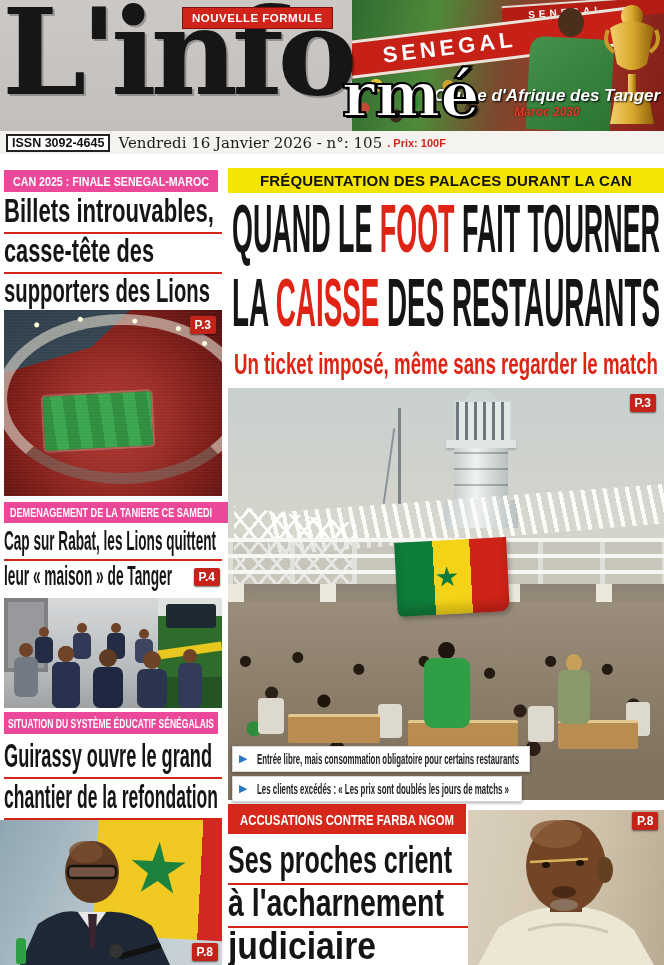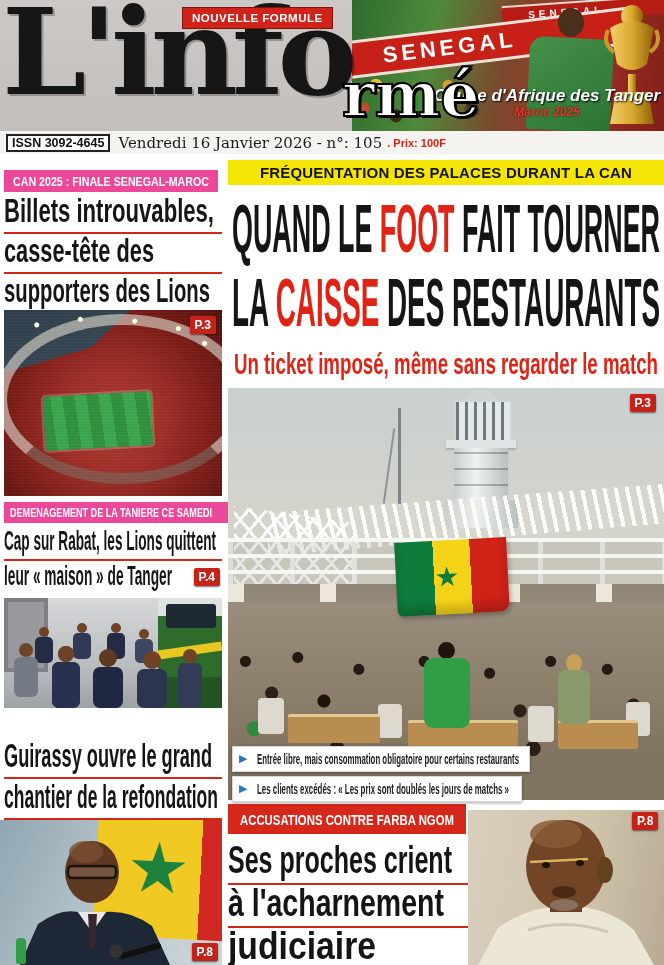--- a/index.html
+++ b/index.html
@@ -92,21 +92,21 @@
   .g-flag{right:-8px;top:-10px;width:134px;height:128px;transform:rotate(3deg);opacity:.97;
       background:linear-gradient(90deg,#f2c91d 0 78%,#d3231d 78%);}
   .g-star{position:absolute;left:34px;top:32px;width:56px;height:56px;background:#17803a;
       clip-path:polygon(50% 0%,61% 35%,98% 35%,68% 57%,79% 91%,50% 70%,21% 91%,32% 57%,2% 35%,39% 35%);}
   .g-bottle{left:16px;top:118px;width:10px;height:26px;background:#2f9e44;border-radius:4px 4px 2px 2px;}
 
   #photo-farba{left:468px;top:810px;width:196px;height:155px;overflow:hidden;
       background:linear-gradient(100deg,#d9cfbd,#cfc2ab 60%,#b9ab93);}
 
   
-  #kicker-main{left:228px;top:160px;width:436px;height:25px;background:#f5e504;color:#141414;
+  #kicker-main{left:228px;top:168px;width:436px;height:25px;background:#f5e504;color:#141414;
       font-weight:bold;font-size:15px;line-height:25px;text-align:center;letter-spacing:.2px;}
   #subhead-wrap{left:228px;top:346px;width:436px;height:38px;}
   #photo-main{left:228px;top:388px;width:436px;height:412px;overflow:hidden;
       background:linear-gradient(180deg,#c9d0cf 0%,#d8d5c9 45%,#e0dacb 62%);}
   .lh-dome{left:238px;top:2px;width:30px;height:11px;background:#cfd6d6;border-radius:15px 15px 0 0;}
   .lh-cage{left:226px;top:12px;width:54px;height:40px;border:2px solid #cfd6d6;
       background:repeating-linear-gradient(90deg,#6e787d 0 3px,#e3e9e9 3px 9px);}
   .lh-ledge{left:218px;top:52px;width:70px;height:8px;background:#dfe5e4;box-shadow:0 2px 2px rgba(0,0,0,.18);}
   .lh-body{left:226px;top:60px;width:54px;height:52px;
       background:linear-gradient(90deg,#c9cfce,#eef2f1 40%,#b9c0bf),
@@ -193,21 +193,21 @@
           </linearGradient>
         </defs>
         <circle cx="32" cy="14" r="11" fill="url(#gold)"></circle>
         <path d="M10,26 Q32,12 54,26 L47,62 Q32,74 17,62 Z" fill="url(#gold)"></path>
         <path d="M8,28 Q2,42 14,50 M56,28 Q62,42 50,50" stroke="#c79a28" stroke-width="4" fill="none"></path>
         <rect x="28" y="72" width="8" height="18" fill="url(#gold)"></rect>
         <path d="M16,90 L48,90 L54,122 L10,122 Z" fill="url(#gold)"></path>
       </svg>
       <div id="mevent" class="abs">
         <div id="mevent-title">Coupe d'Afrique des Tanger</div>
-        <div id="mevent-edition">Maroc 2025</div>
+        <div id="mevent-edition">Maroc 2030</div>
       </div>
     </div>
     <div id="mast-title" class="abs">L'info</div>
     <div id="mast-overlap" class="abs">rmé</div>
     <div id="mast-badge" class="abs">NOUVELLE FORMULE</div>
   </div>
 
   <div id="infostrip" class="abs">
     <span id="issn">ISSN 3092-4645</span>
     <span id="dateline">Vendredi 16 Janvier 2026 - n°: 105</span>
@@ -289,20 +289,25 @@
         <circle cx="104" cy="60" r="9" fill="#5e3a22"></circle>
           <rect x="89" y="69" width="30" height="41" rx="7" fill="#1f2840"></rect>
         <circle cx="148" cy="62" r="9" fill="#6e4328"></circle>
           <rect x="133" y="71" width="30" height="39" rx="7" fill="#2b3550"></rect>
         <circle cx="186" cy="58" r="7" fill="#6e4328"></circle>
           <rect x="174" y="65" width="24" height="45" rx="6" fill="#323c58"></rect>
       </g>
     </svg>
   </div>
 
+  <div class="abs kbar" style="left:4px;top:712px;width:214px;height:22px;">
+    <svg width="214" height="22">
+        <text x="4" y="16" textLength="206" lengthAdjust="spacingAndGlyphs" class="ktext" xml:space="preserve">SITUATION DU SYSTÈME ÉDUCATIF SÉNÉGALAIS</text>
+      </svg>
+  </div>
   <div class="abs" style="left:4px;top:738px;width:218px;">
     <div class="hline" style="height:39px;">
       <svg width="218" height="37">
           <text x="0" y="29" textLength="208" lengthAdjust="spacingAndGlyphs" class="htext" style="font-size:33px" xml:space="preserve">Guirassy ouvre le grand</text>
         </svg>
     </div>
     <div class="hline" style="height:39px;">
       <svg width="218" height="37">
           <text x="0" y="29" textLength="214" lengthAdjust="spacingAndGlyphs" class="htext" style="font-size:33px" xml:space="preserve">chantier de la refondation</text>
         </svg>

